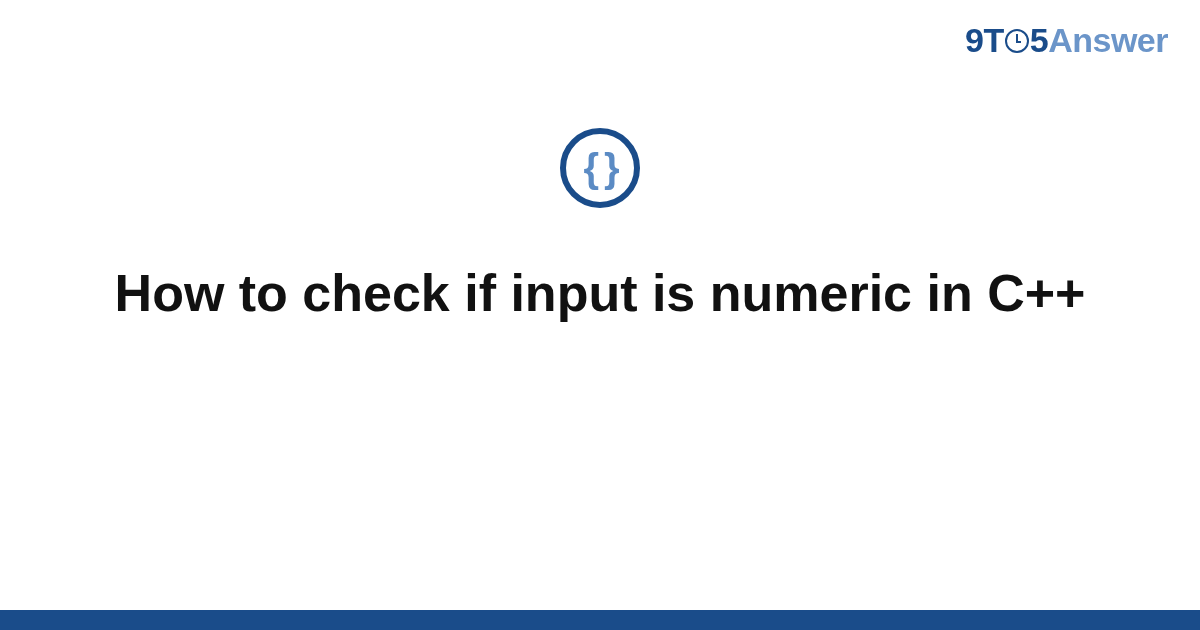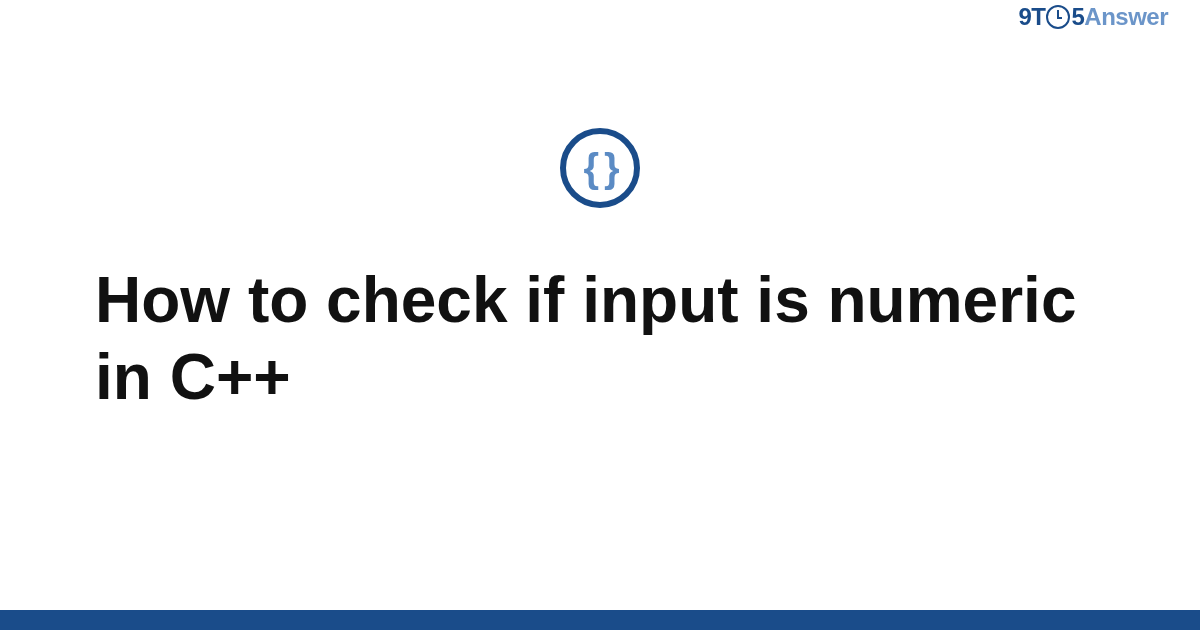--- a/index.html
+++ b/index.html
@@ -10,23 +10,23 @@
     body {
       width: 1200px;
       height: 630px;
       background: #ffffff;
       font-family: -apple-system, BlinkMacSystemFont, "Segoe UI", Helvetica, Arial, sans-serif;
       position: relative;
       overflow: hidden;
     }
     .top-logo {
       position: absolute;
-      top: 3px;
+      top: 21px;
       right: 32px;
-      font-size: 24px;
+      font-size: 34px;
       font-weight: 600;
       letter-spacing: -0.5px;
     }
     .logo-9t {
       color: #1a4c8a;
       font-weight: 700;
     }
     .logo-clock {
       display: inline-flex;
       align-items: center;
@@ -86,21 +86,21 @@
       margin-bottom: 54px;
     }
     .brace-text {
       font-size: 40px;
       font-weight: 700;
       color: #5b8bc4;
       letter-spacing: -3px;
       line-height: 1;
     }
     .headline {
-      font-size: 64px;
+      font-size: 52px;
       font-weight: 700;
       color: #111111;
       line-height: 1.2;
       max-width: 1070px;
       padding: 0 30px;
     }
     .bottom-bar {
       position: absolute;
       bottom: 0;
       left: 0;

